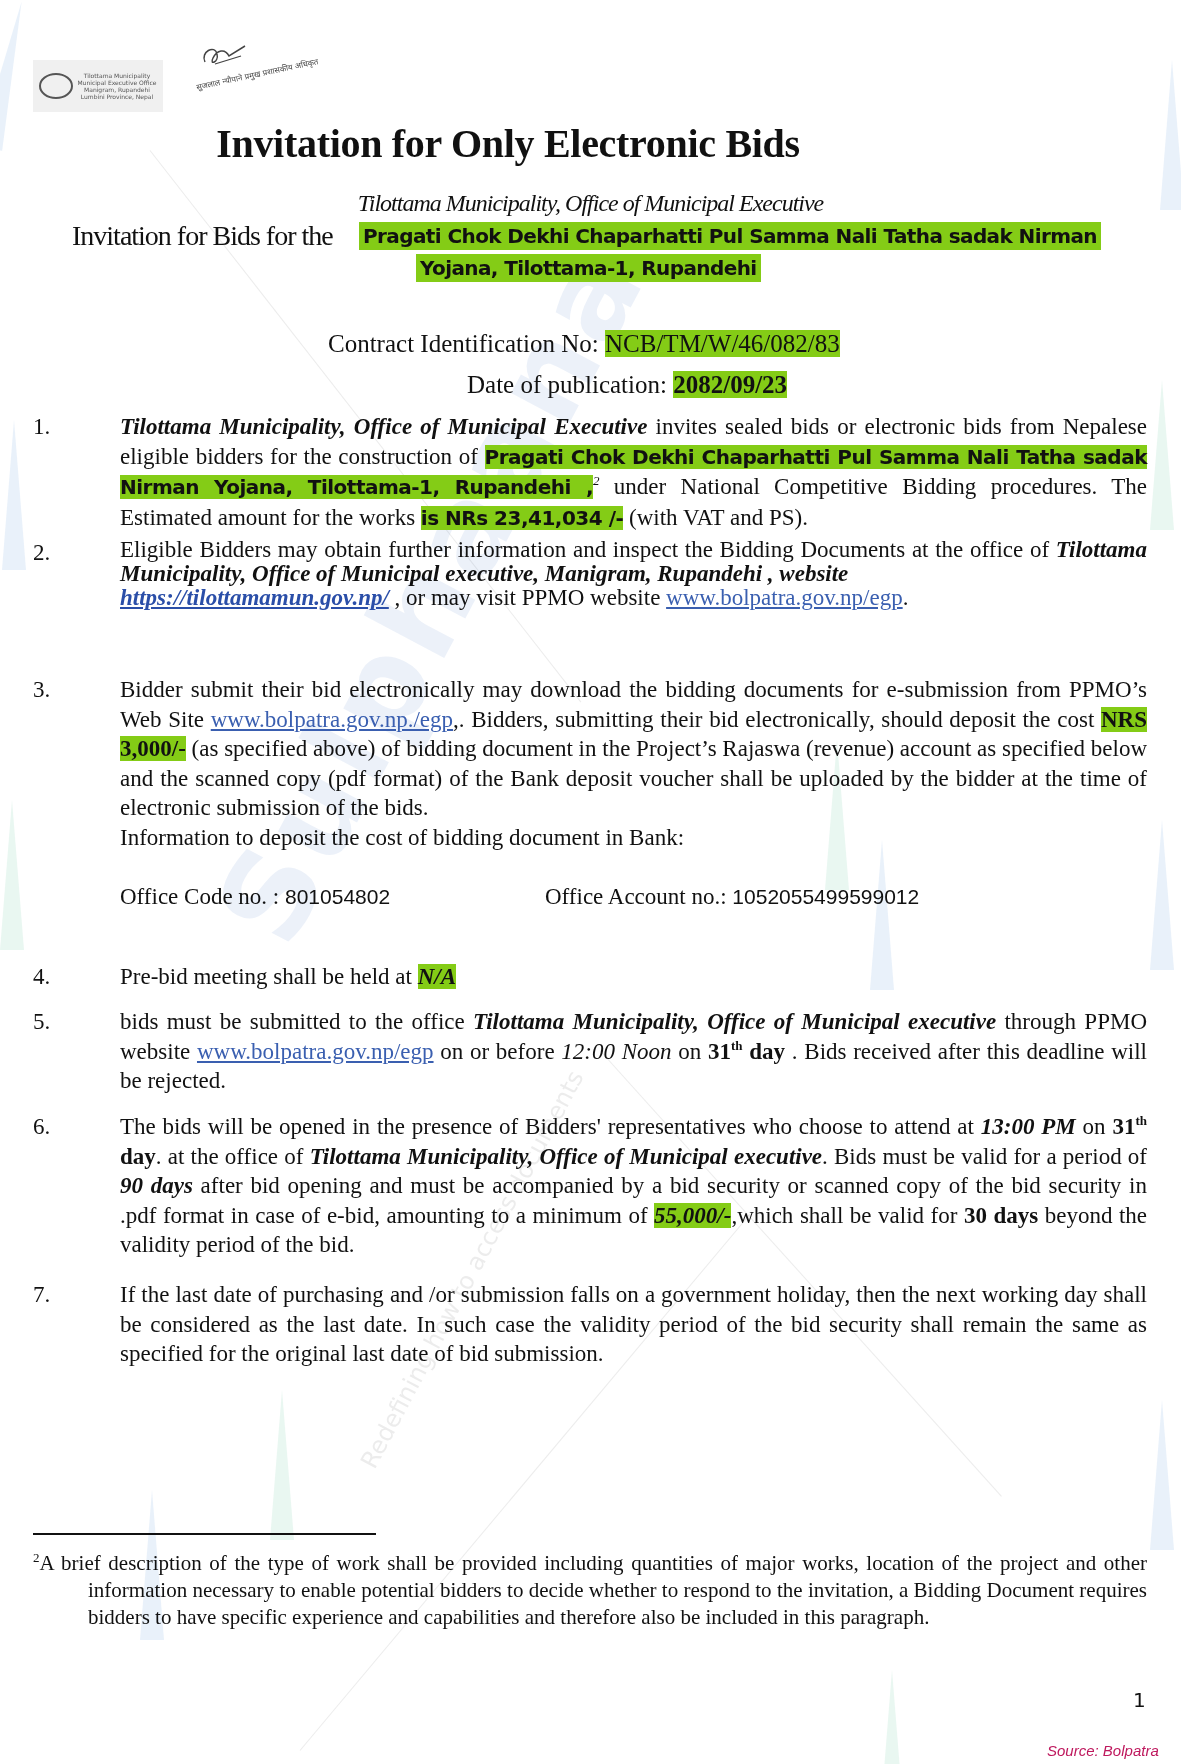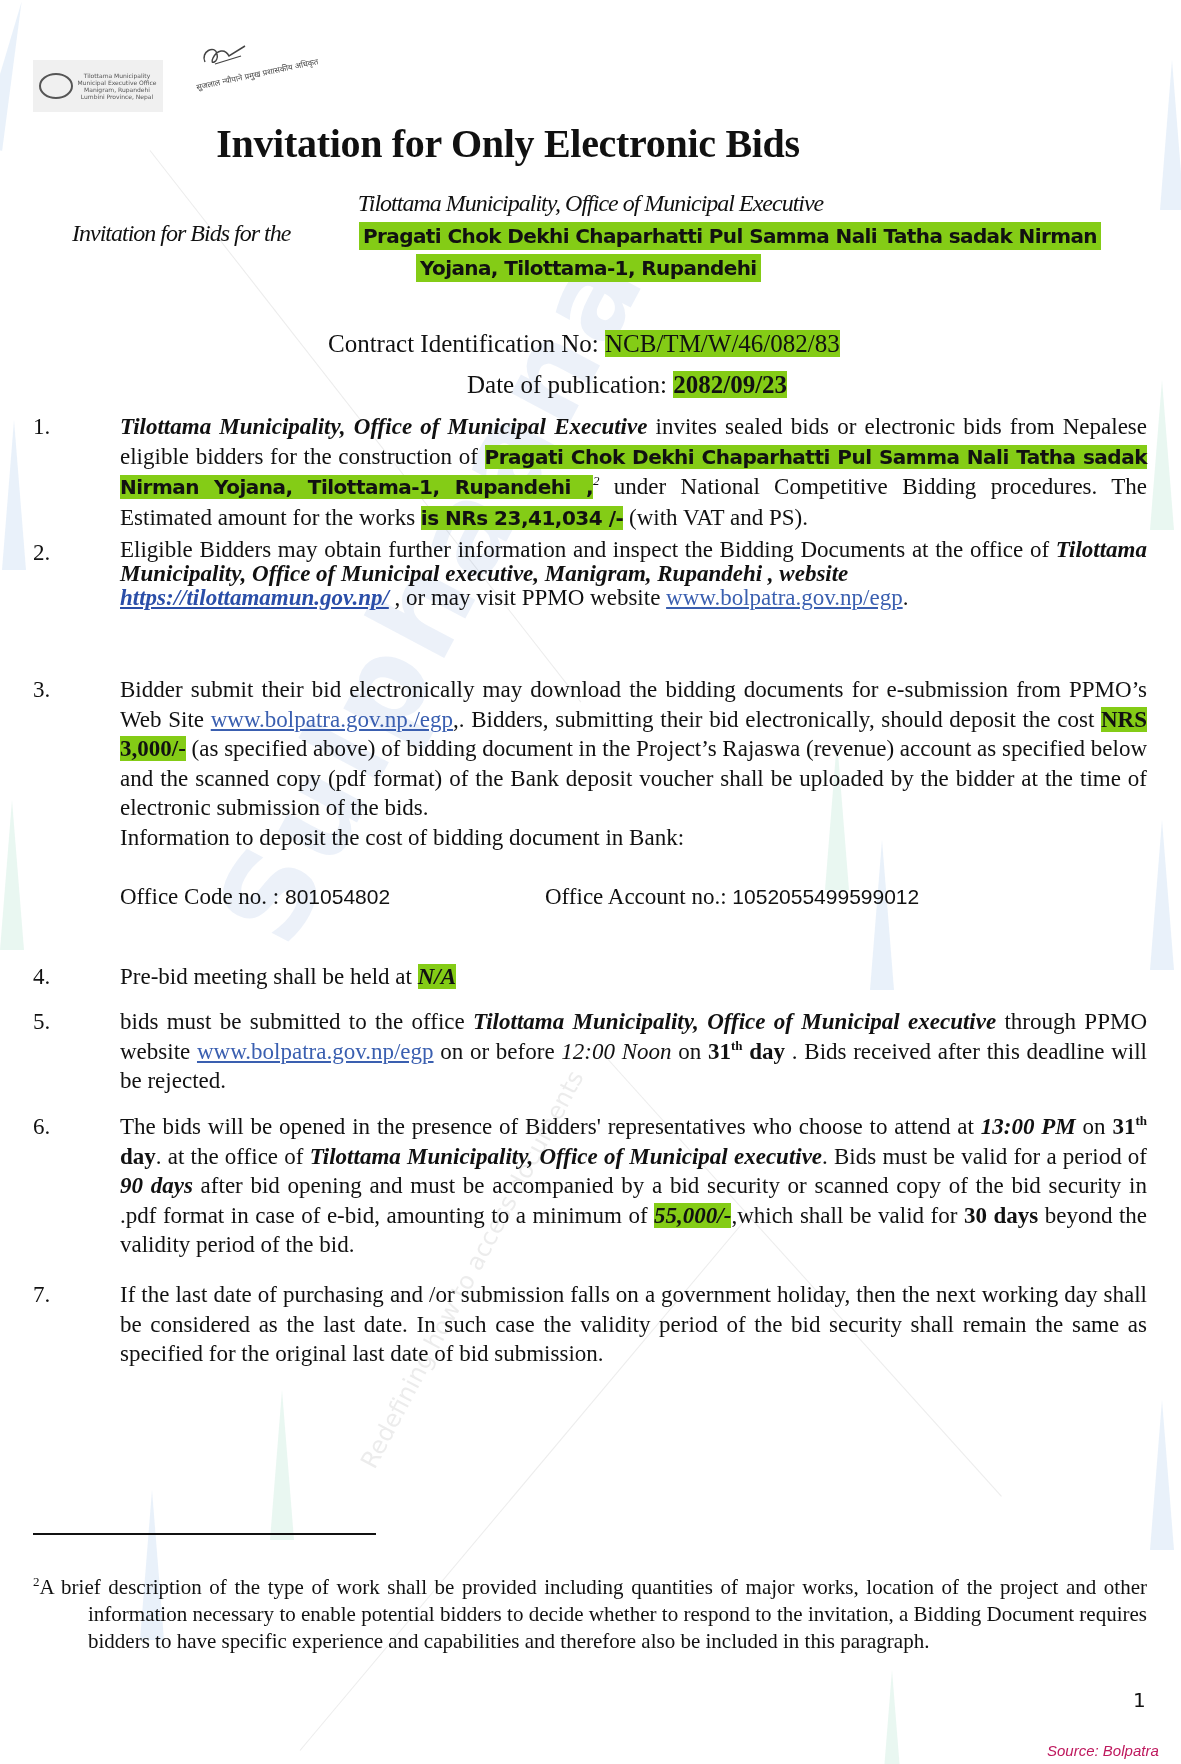--- a/index.html
+++ b/index.html
@@ -30,21 +30,21 @@
     }
     .seal-circle { width: 30px; height: 22px; border-radius: 50%; border: 2px solid #555; margin-right: 4px; }
     .seal-text { font-family: "DejaVu Sans", sans-serif; font-size: 6px; color: #555; line-height: 7px; text-align: center; }
     .signature { position: absolute; left: 195px; top: 42px; width: 90px; height: 60px; }
     .sig-text { position: absolute; left: 0; top: 28px; font-family: "DejaVu Sans", sans-serif; font-size: 8px; color: #444; transform: rotate(-12deg); white-space: nowrap; line-height: 9px; }
 
     .title { position: absolute; left: 0; width: 1016px; top: 120px; text-align: center;
       font-family: "Liberation Serif", serif; font-weight: bold; font-size: 40px; letter-spacing: -0.3px; }
     .subtitle { position: absolute; left: 0; width: 1181px; top: 190px; text-align: center;
       font-style: italic; font-size: 24px; letter-spacing: -1px; }
-    .ifb-line { position: absolute; left: 72px; top: 220px; font-style: italic; font-size: 24px; letter-spacing: -1px; }
+    .ifb-line { position: absolute; left: 72px; top: 220px; font-size: 28px; letter-spacing: -1px; }
     .hl { background: #84cc16; }
     .proj-name { font-family: "DejaVu Sans", "Liberation Sans", sans-serif; font-weight: bold; font-style: normal; font-size: 20px; letter-spacing: -0.6px; padding: 2px 4px; }
     .proj1 { position: absolute; left: 359px; top: 222px; }
     .proj2 { position: absolute; left: 416px; top: 254px; }
 
     .centered-line { position: absolute; font-size: 25px; }
     .cid { left: 328px; top: 330px; }
     .dop { left: 467px; top: 371px; }
     .bold { font-weight: bold; }
     .ital { font-style: italic; }
@@ -53,21 +53,21 @@
     .item { position: absolute; left: 0; width: 1181px; font-size: 23px; line-height: 29.5px; }
     .item .num { position: absolute; left: 33px; top: 0; }
     .item .body { position: absolute; left: 120px; width: 1027px; text-align: justify; }
     .link { color: #3a5fb0; text-decoration: underline; }
     .link-it { color: #2a4ea8; text-decoration: underline; font-style: italic; font-weight: bold; }
     .sans { font-family: "Liberation Sans", "DejaVu Sans", sans-serif; font-size: 21px; }
     .sans-bold { font-family: "DejaVu Sans", sans-serif; font-weight: bold; font-size: 20px; letter-spacing: -0.5px; }
     sup { font-size: 13px; line-height: 0; }
 
     .fn-rule { position: absolute; left: 33px; top: 1533px; width: 343px; height: 2px; background: #111; }
-    .footnote { position: absolute; left: 33px; top: 1550px; width: 1114px; font-size: 21px; line-height: 27px; text-align: justify; margin-top: 24px; }
+    .footnote { position: absolute; left: 33px; top: 1550px; width: 1114px; font-size: 21px; line-height: 27px; text-align: justify; }
     .footnote .fn-body { display: block; padding-left: 55px; text-indent: -55px; }
     .page-num { position: absolute; left: 1133px; top: 1688px; font-family: "DejaVu Sans", sans-serif; font-size: 20px; }
     .source { position: absolute; left: 1047px; top: 1742px; font-family: "Liberation Sans", sans-serif; font-style: italic; font-size: 15px; color: #be185d; }
   </style>
 </head>
 <body>
 
 <div class="bg-deco arrow-blue" style="left:-6px; top:0px; transform:rotate(12deg);"></div>
 <div class="bg-deco arrow-blue" style="left:1160px; top:60px;"></div>
 <div class="bg-deco arrow-green" style="left:1150px; top:380px;"></div>

